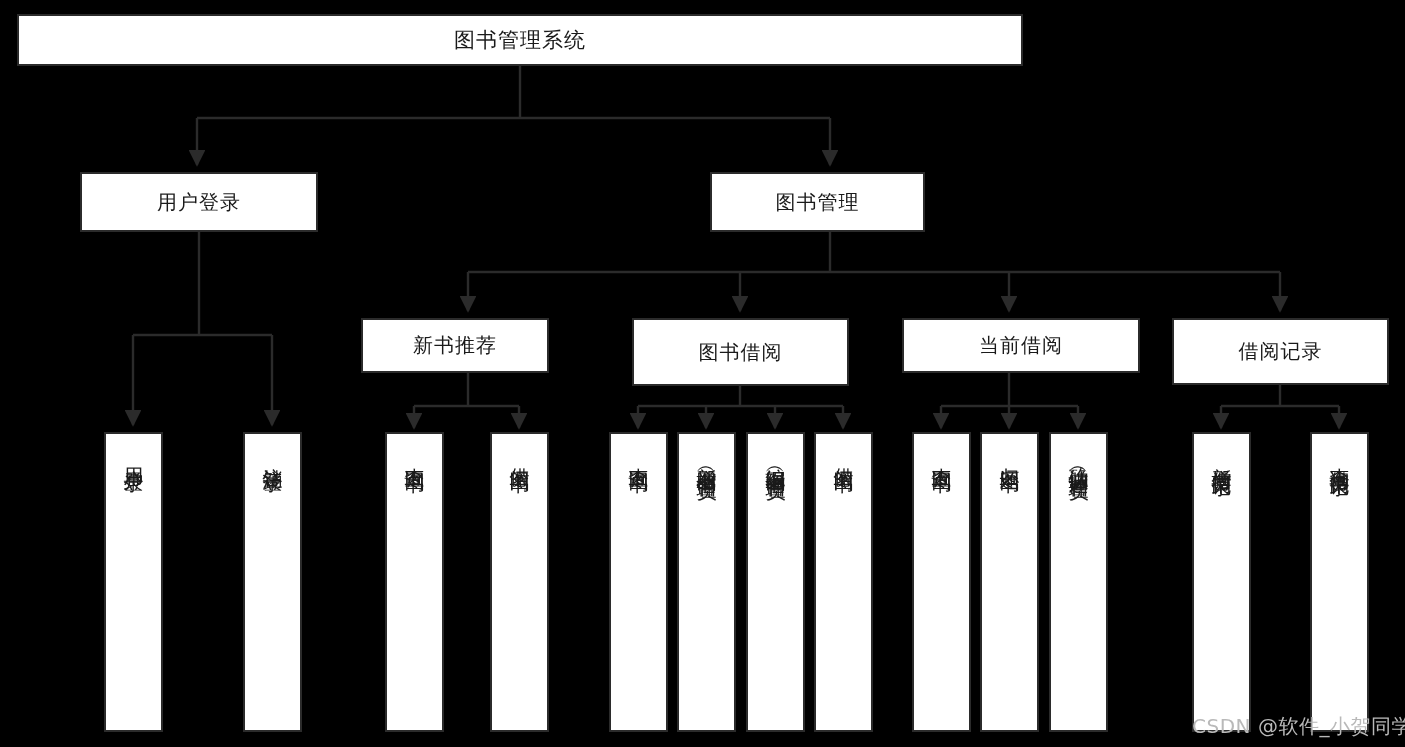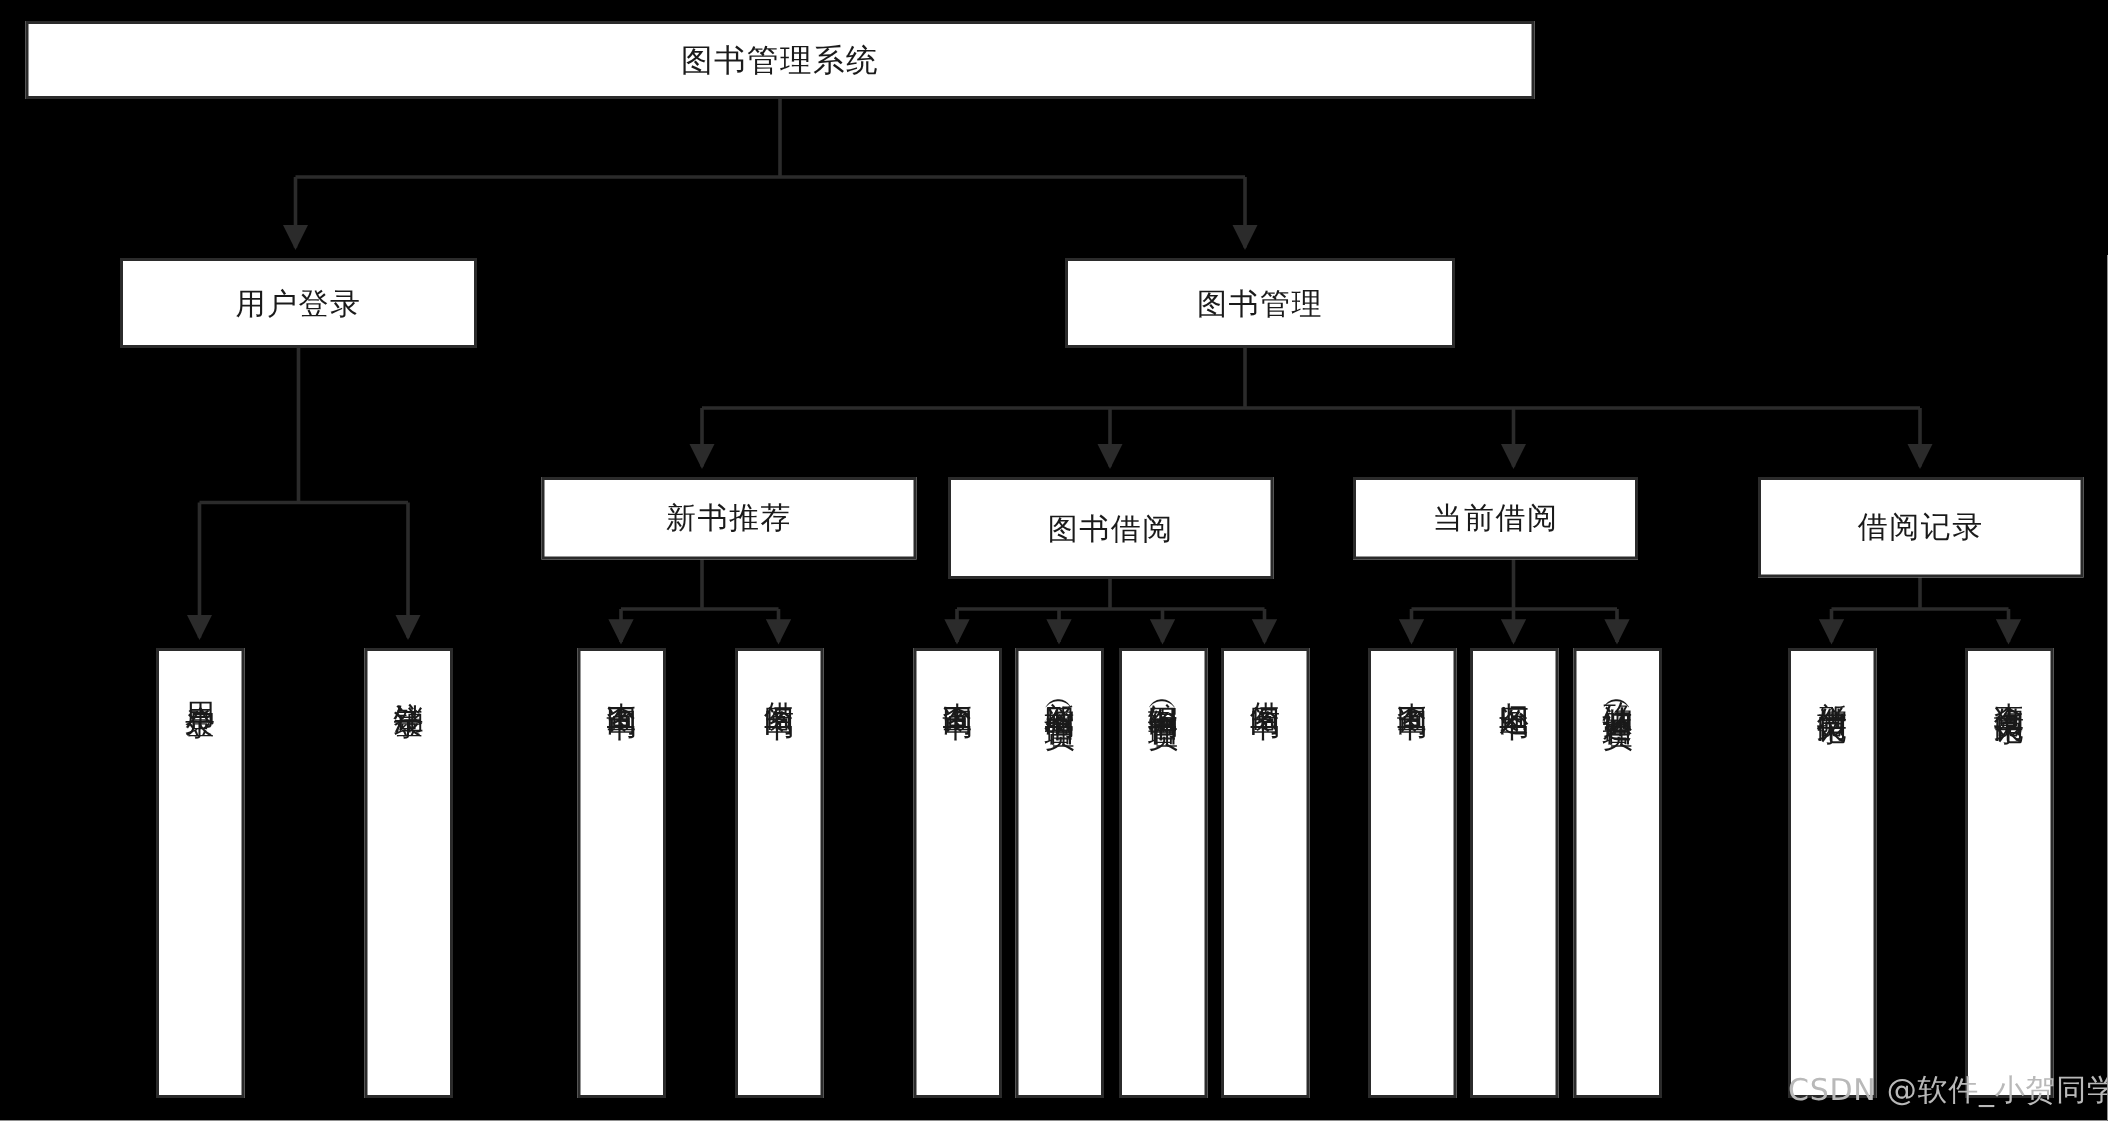--- a/index.html
+++ b/index.html
@@ -124,31 +124,31 @@
     </g>
   </svg>
 
   <div class="node root" style="left:17px; top:14px; width:1006px; height:52px;">
     <span class="htext">图书管理系统</span>
   </div>
 
   <div class="node lvl2" style="left:80px; top:172px; width:238px; height:60px;">
     <span class="htext">用户登录</span>
   </div>
-  <div class="node lvl2" style="left:710px; top:172px; width:260px; height:60px;">
+  <div class="node lvl2" style="left:710px; top:172px; width:215px; height:60px;">
     <span class="htext">图书管理</span>
   </div>
 
-  <div class="node lvl3" style="left:361px; top:318px; width:250px; height:55px;">
+  <div class="node lvl3" style="left:361px; top:318px; width:188px; height:55px;">
     <span class="htext">新书推荐</span>
   </div>
   <div class="node lvl3" style="left:632px; top:318px; width:217px; height:68px;">
     <span class="htext">图书借阅</span>
   </div>
-  <div class="node lvl3" style="left:902px; top:318px; width:190px; height:55px;">
+  <div class="node lvl3" style="left:902px; top:318px; width:238px; height:55px;">
     <span class="htext">当前借阅</span>
   </div>
   <div class="node lvl3" style="left:1172px; top:318px; width:217px; height:67px;">
     <span class="htext">借阅记录</span>
   </div>
 
   <div class="node leaf" style="left:104px; top:432px; width:59px; height:300px;">
     <span class="vtext">用户登录</span>
   </div>
   <div class="node leaf" style="left:243px; top:432px; width:59px; height:300px;">

